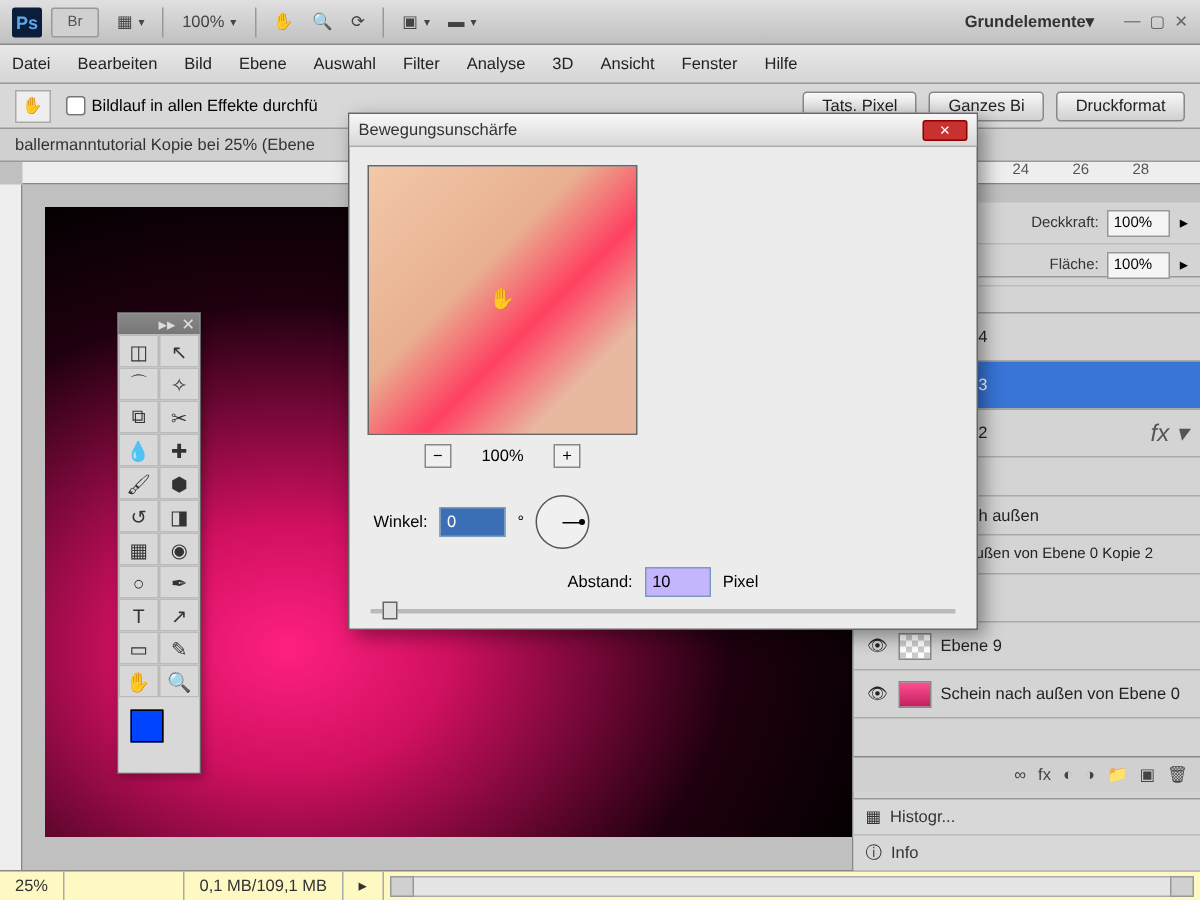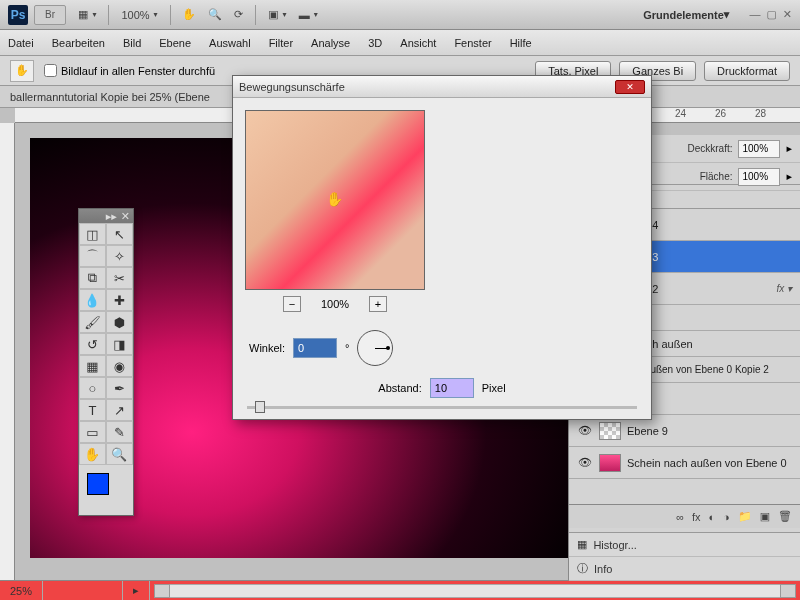--- a/index.html
+++ b/index.html
@@ -63,30 +63,30 @@
 .panels { position: absolute; top: 135px; right: 0; width: 232px; bottom: 20px; background: #d4d4d4; border-left: 1px solid #888; z-index: 3; }
 .panel-top { height: 50px; border-bottom: 1px solid #999; }
 .prop-row { height: 28px; display: flex; align-items: center; justify-content: flex-end; gap: 6px; padding: 0 8px; border-bottom: 1px solid #bbb; }
 .prop-lab { font-size: 10px; color: #333; }
 .prop-val { width: 42px; height: 18px; border: 1px solid #999; background: #f5f5f5; font-size: 10px; display: flex; align-items: center; padding: 0 3px; }
 .tool-icons { height: 24px; display: flex; align-items: center; gap: 6px; padding: 0 8px; border-bottom: 1px solid #999; color: #444; }
 .layer-list { }
 .layer { height: 32px; display: flex; align-items: center; padding: 0 8px; border-bottom: 1px solid #aaa; font-size: 11px; color: #222; }
 .layer.sel { background: #3875d7; color: #fff; }
 .layer.sub { padding-left: 18px; font-size: 10px; height: 26px; }
-.layer .fx { margin-left: auto; font-style: italic; font-size: 10px; color: #555; }
+.layer .fx { margin-left: auto; font-style: italic; font-size: 16px; color: #555; }
 .layer .bullet { margin-right: 6px; font-size: 8px; }
 .eye { width: 16px; height: 16px; margin-right: 6px; display: inline-flex; align-items: center; justify-content: center; font-size: 11px; }
 .thumb { width: 22px; height: 18px; background: repeating-conic-gradient(#ccc 0 25%, #fff 0 50%) 0 0/8px 8px; border: 1px solid #888; margin-right: 6px; display: inline-block; }
 .thumb.pink { background: linear-gradient(#ff5090,#c02060); }
 .panel-footer { position: absolute; bottom: 52px; left: 0; right: 0; height: 24px; background: #d0d0d0; border-top: 1px solid #888; display: flex; align-items: center; justify-content: flex-end; gap: 8px; padding: 0 8px; color: #444; font-size: 12px; }
 .info-tabs { position: absolute; bottom: 0; left: 0; right: 0; height: 48px; background: #d8d8d8; border-top: 1px solid #999; }
 .info-tabs .row { height: 24px; display: flex; align-items: center; gap: 6px; padding: 0 8px; border-bottom: 1px solid #bbb; font-size: 11px; color: #333; }
 
-.statusbar { position: absolute; bottom: 0; left: 0; right: 0; height: 20px; background: #ef4444; border-top: 1px solid #888; display: flex; align-items: center; font-size: 10px; color: #333; }
+.statusbar { position: absolute; bottom: 0; left: 0; right: 0; height: 20px; background: #fef9c3; border-top: 1px solid #888; display: flex; align-items: center; font-size: 10px; color: #333; }
 .statusbar .cell { padding: 0 10px; border-right: 1px solid #aaa; height: 100%; display: flex; align-items: center; }
 .scrollbar { flex: 1; height: 14px; background: #e5e5e5; border: 1px solid #aaa; margin: 0 4px; position: relative; }
 .scrollbar::before, .scrollbar::after { content:""; width: 14px; height: 100%; background: #d0d0d0; border: 1px solid #999; position: absolute; top: -1px; }
 .scrollbar::before { left: -1px; } .scrollbar::after { right: -1px; }
 </style>
 </head>
 <body>
 
 <div class="titlebar">
   <div class="ps-icon">Ps</div>
@@ -120,21 +120,21 @@
   <span>3D</span>
   <span>Ansicht</span>
   <span>Fenster</span>
   <span>Hilfe</span>
 </div>
 
 <div class="optbar">
   <div class="tool-ind">✋</div>
   <label class="chk">
       <input type="checkbox" style="">
-      <span>Bildlauf in allen Fenster durchfü</span>
+      <span>Bildlauf in allen Effekte durchfü</span>
     </label>
   <div style="margin-left:auto;display:flex;gap:8px">
     <div class="optbutton">Tats. Pixel</div>
     <div class="optbutton">Ganzes Bi</div>
     <div class="optbutton">Druckformat</div>
   </div>
 </div>
 
 <div class="doc-tab">ballermanntutorial Kopie bei 25% (Ebene</div>
 
@@ -279,15 +279,16 @@
     <div class="row">
         <span>ⓘ</span>
         <span>Info</span>
       </div>
   </div>
 </div>
 
 <div class="statusbar">
   <div class="cell">25%</div>
   <div class="cell" style="width:80px"></div>
+  <div class="cell">0,1 MB/109,1 MB</div>
   <div class="cell">▸</div>
   <div class="scrollbar"></div>
 </div>
 
 </body></html>

